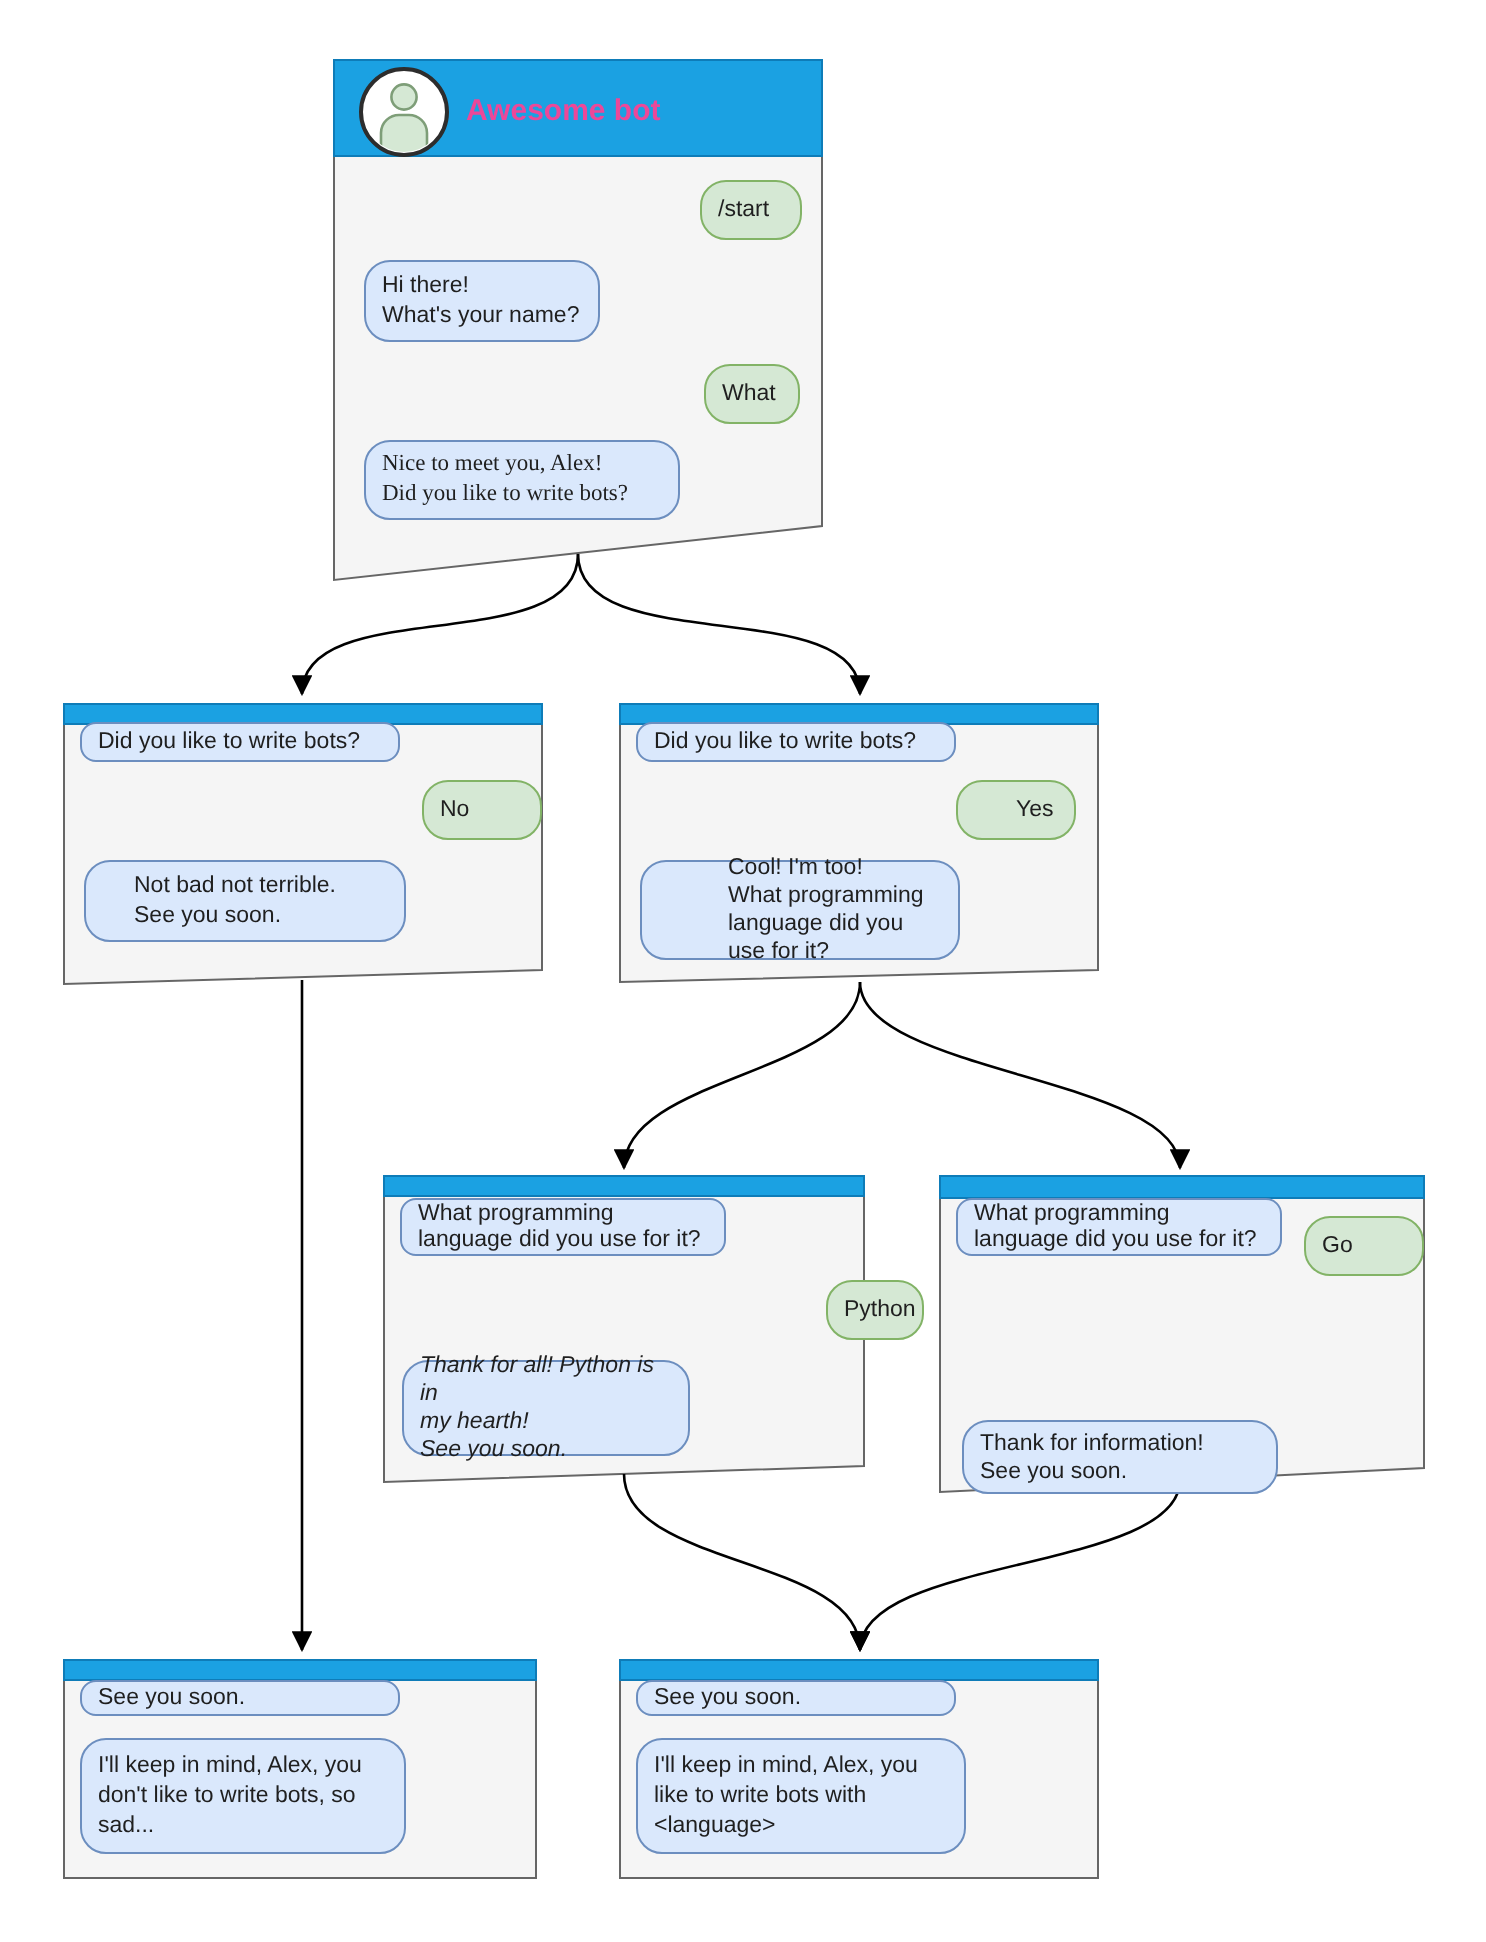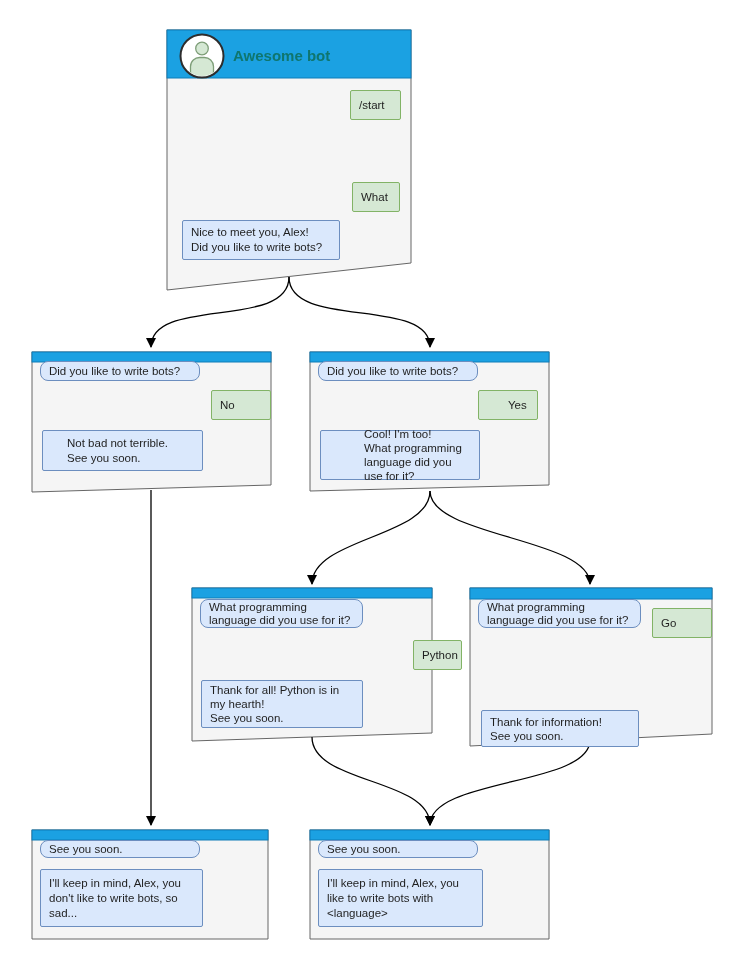--- a/index.html
+++ b/index.html
@@ -4,30 +4,30 @@
 <style>
   html,body{margin:0;padding:0;background:#ffffff;}
   .canvas{
     position:relative;width:743px;height:971px;background:#ffffff;
     font-family:"Liberation Sans",sans-serif;overflow:hidden;
   }
   .canvas svg{position:absolute;left:0;top:0;}
   .bubble{
     position:absolute;box-sizing:border-box;
     font-size:11.5px;line-height:14px;color:#1f1f1f;
-    border-radius:2px;padding:2px 8px;white-space:pre-line;
+    border-radius:13px;padding:2px 8px;white-space:pre-line;
     display:flex;flex-direction:column;justify-content:center;
   }
   .bubble.blue{background:#dae8fc;border:1px solid #6c8ebf;}
   .bubble.green{background:#d5e8d4;border:1px solid #82b366;}
   .bubble.q{line-height:13px;border-radius:8px;}
   .bubble.q2{line-height:13px;border-radius:8px;padding:1px 8px;}
   .win-title{
     position:absolute;left:233px;top:47px;height:18px;line-height:18px;
-    color:#0f766e;font-size:15px;font-weight:bold;
+    color:#ec4899;font-size:15px;font-weight:bold;
   }
 </style>
 </head>
 <body>
 
 <div class="canvas">
 
   <svg width="743" height="971" viewBox="0 0 743 971">
     <defs>
       <marker id="ah" viewBox="0 0 10 10" refX="9" refY="5" markerWidth="8" markerHeight="8" orient="auto">
@@ -72,39 +72,41 @@
       <path d="M151,490 L151,825" marker-end="url(#ah)"></path>
       <path d="M430,491 C430,537 312,538 312,584" marker-end="url(#ah)"></path>
       <path d="M430,491 C430,537 590,538 590,584" marker-end="url(#ah)"></path>
       <path d="M312,737 C312,784 430,778 430,825" marker-end="url(#ah)"></path>
       <path d="M590,740 C590,786 430,778 430,825" marker-end="url(#ah)"></path>
     </g>
   </svg>
 
   <div class="win-title">Awesome bot</div>
   <div class="bubble green" style="left:350px;top:90px;width:51px;height:30px;">/start</div>
+  <div class="bubble blue" style="left:182px;top:130px;width:118px;height:41px;line-height:15px;">Hi there!
+What's your name?</div>
   <div class="bubble green" style="left:352px;top:182px;width:48px;height:30px;">What</div>
-  <div class="bubble blue" style="left:182px;top:220px;width:158px;height:40px;line-height:15px;">Nice to meet you, Alex!
+  <div class="bubble blue" style="left:182px;top:220px;width:158px;height:40px;line-height:15px;font-family:Liberation Serif, serif;">Nice to meet you, Alex!
 Did you like to write bots?</div>
 
   <div class="bubble blue q" style="left:40px;top:361px;width:160px;height:20px;">Did you like to write bots?</div>
   <div class="bubble green" style="left:211px;top:390px;width:60px;height:30px;">No</div>
   <div class="bubble blue" style="left:42px;top:430px;width:161px;height:41px;line-height:15px;padding-left:24px;">Not bad not terrible.
 See you soon.</div>
 
   <div class="bubble blue q" style="left:318px;top:361px;width:160px;height:20px;">Did you like to write bots?</div>
   <div class="bubble green" style="left:478px;top:390px;width:60px;height:30px;padding-left:29px;">Yes</div>
   <div class="bubble blue" style="left:320px;top:430px;width:160px;height:50px;padding-left:43px;">Cool! I'm too!
 What programming
 language did you use for it?</div>
 
   <div class="bubble blue q2" style="left:200px;top:599px;width:163px;height:29px;">What programming
 language did you use for it?</div>
   <div class="bubble green" style="left:373px;top:640px;width:49px;height:30px;margin-left:40px;">Python</div>
-  <div class="bubble blue" style="left:201px;top:680px;width:162px;height:48px;">Thank for all! Python is in
+  <div class="bubble blue" style="left:201px;top:680px;width:144px;height:48px;font-style:italic;">Thank for all! Python is in
 my hearth!
 See you soon.</div>
 
   <div class="bubble blue q2" style="left:478px;top:599px;width:163px;height:29px;">What programming
 language did you use for it?</div>
   <div class="bubble green" style="left:652px;top:608px;width:60px;height:30px;">Go</div>
   <div class="bubble blue" style="left:481px;top:710px;width:158px;height:37px;">Thank for information!
 See you soon.</div>
 
   <div class="bubble blue q" style="left:40px;top:840px;width:160px;height:18px;">See you soon.</div>

